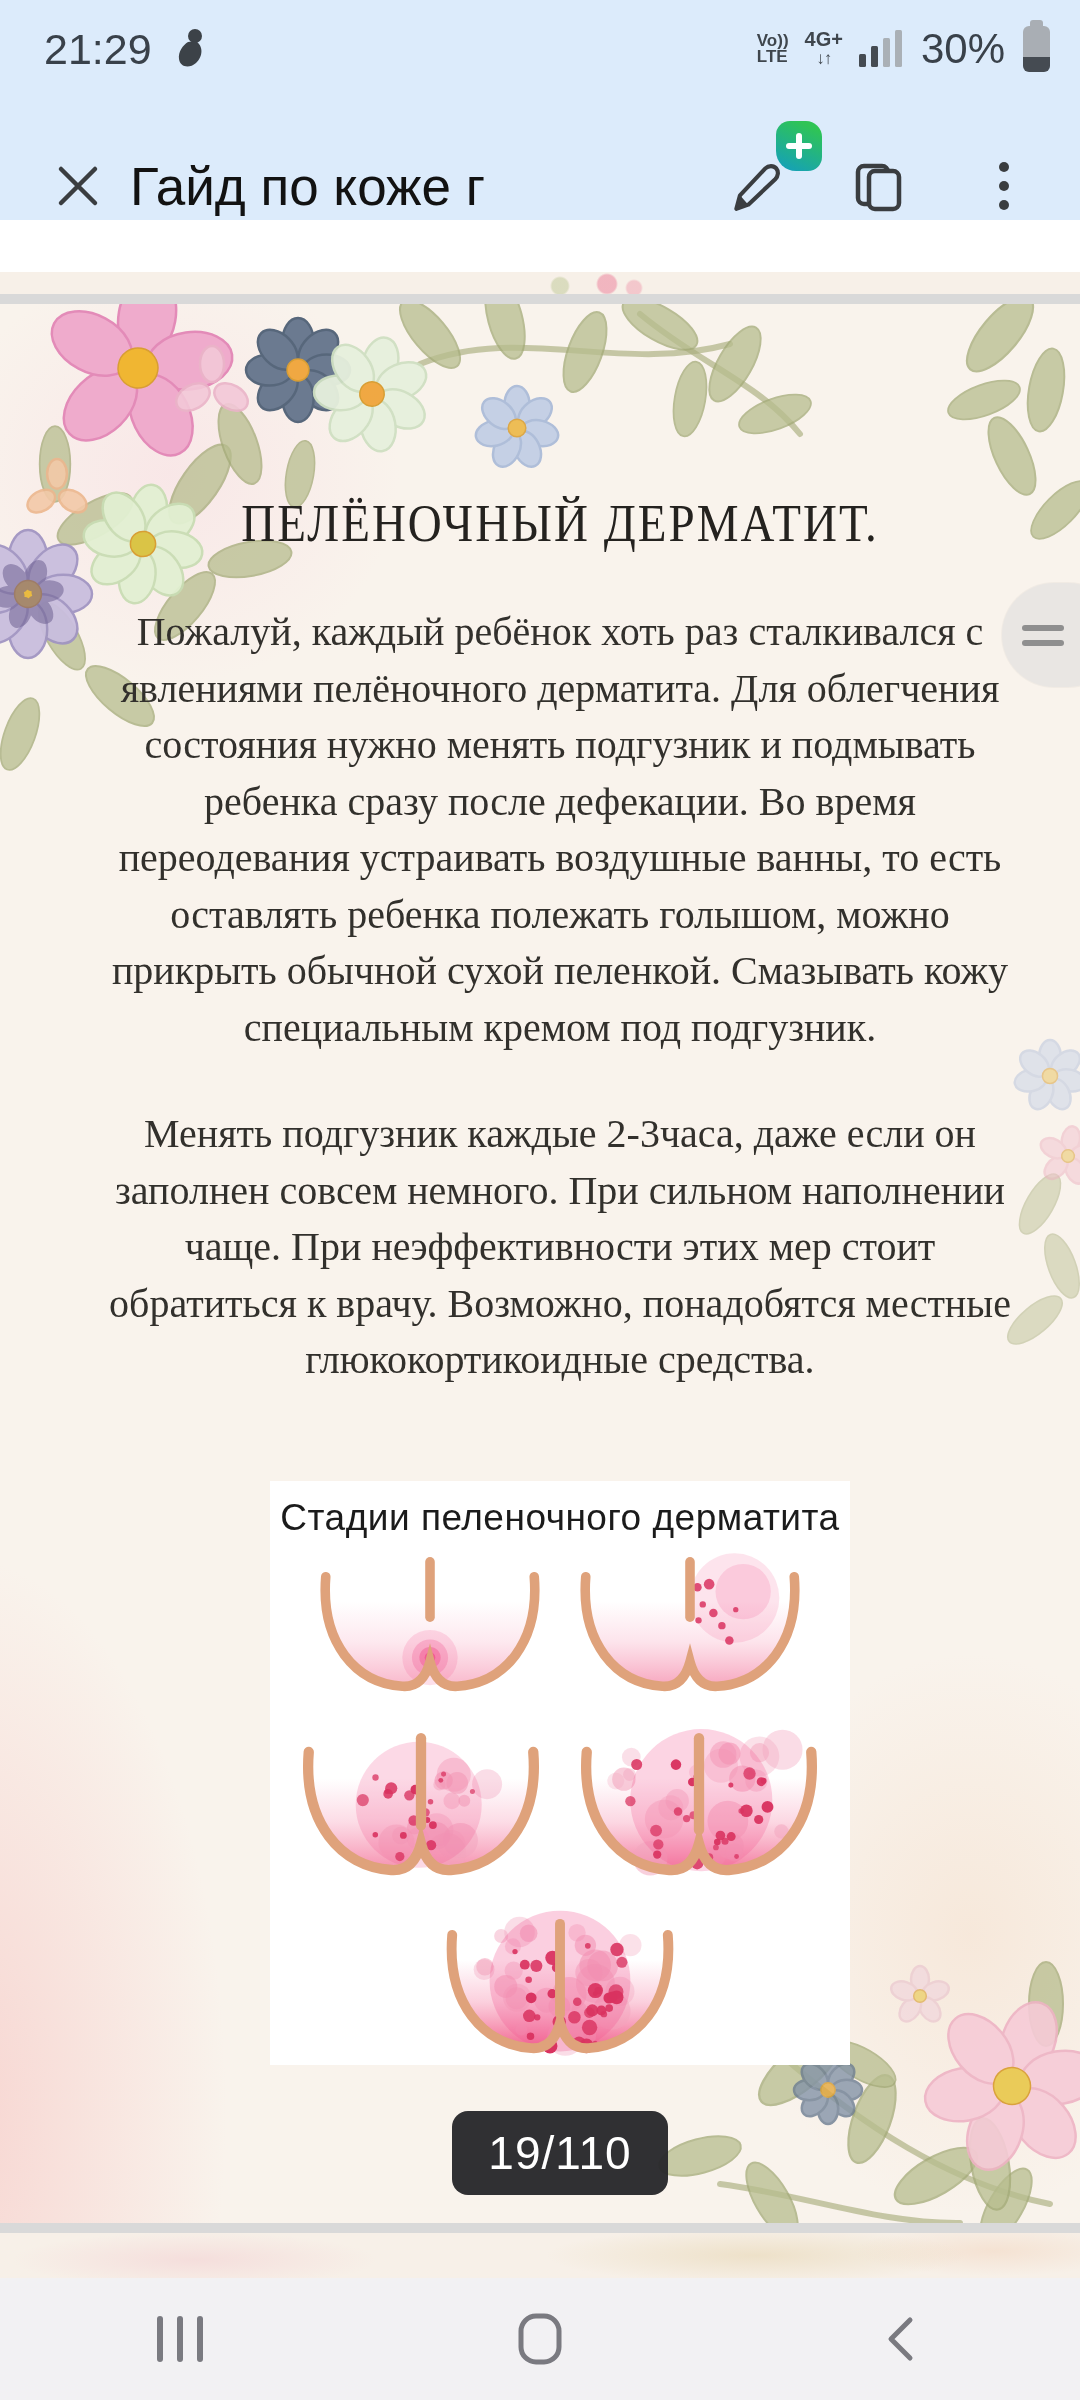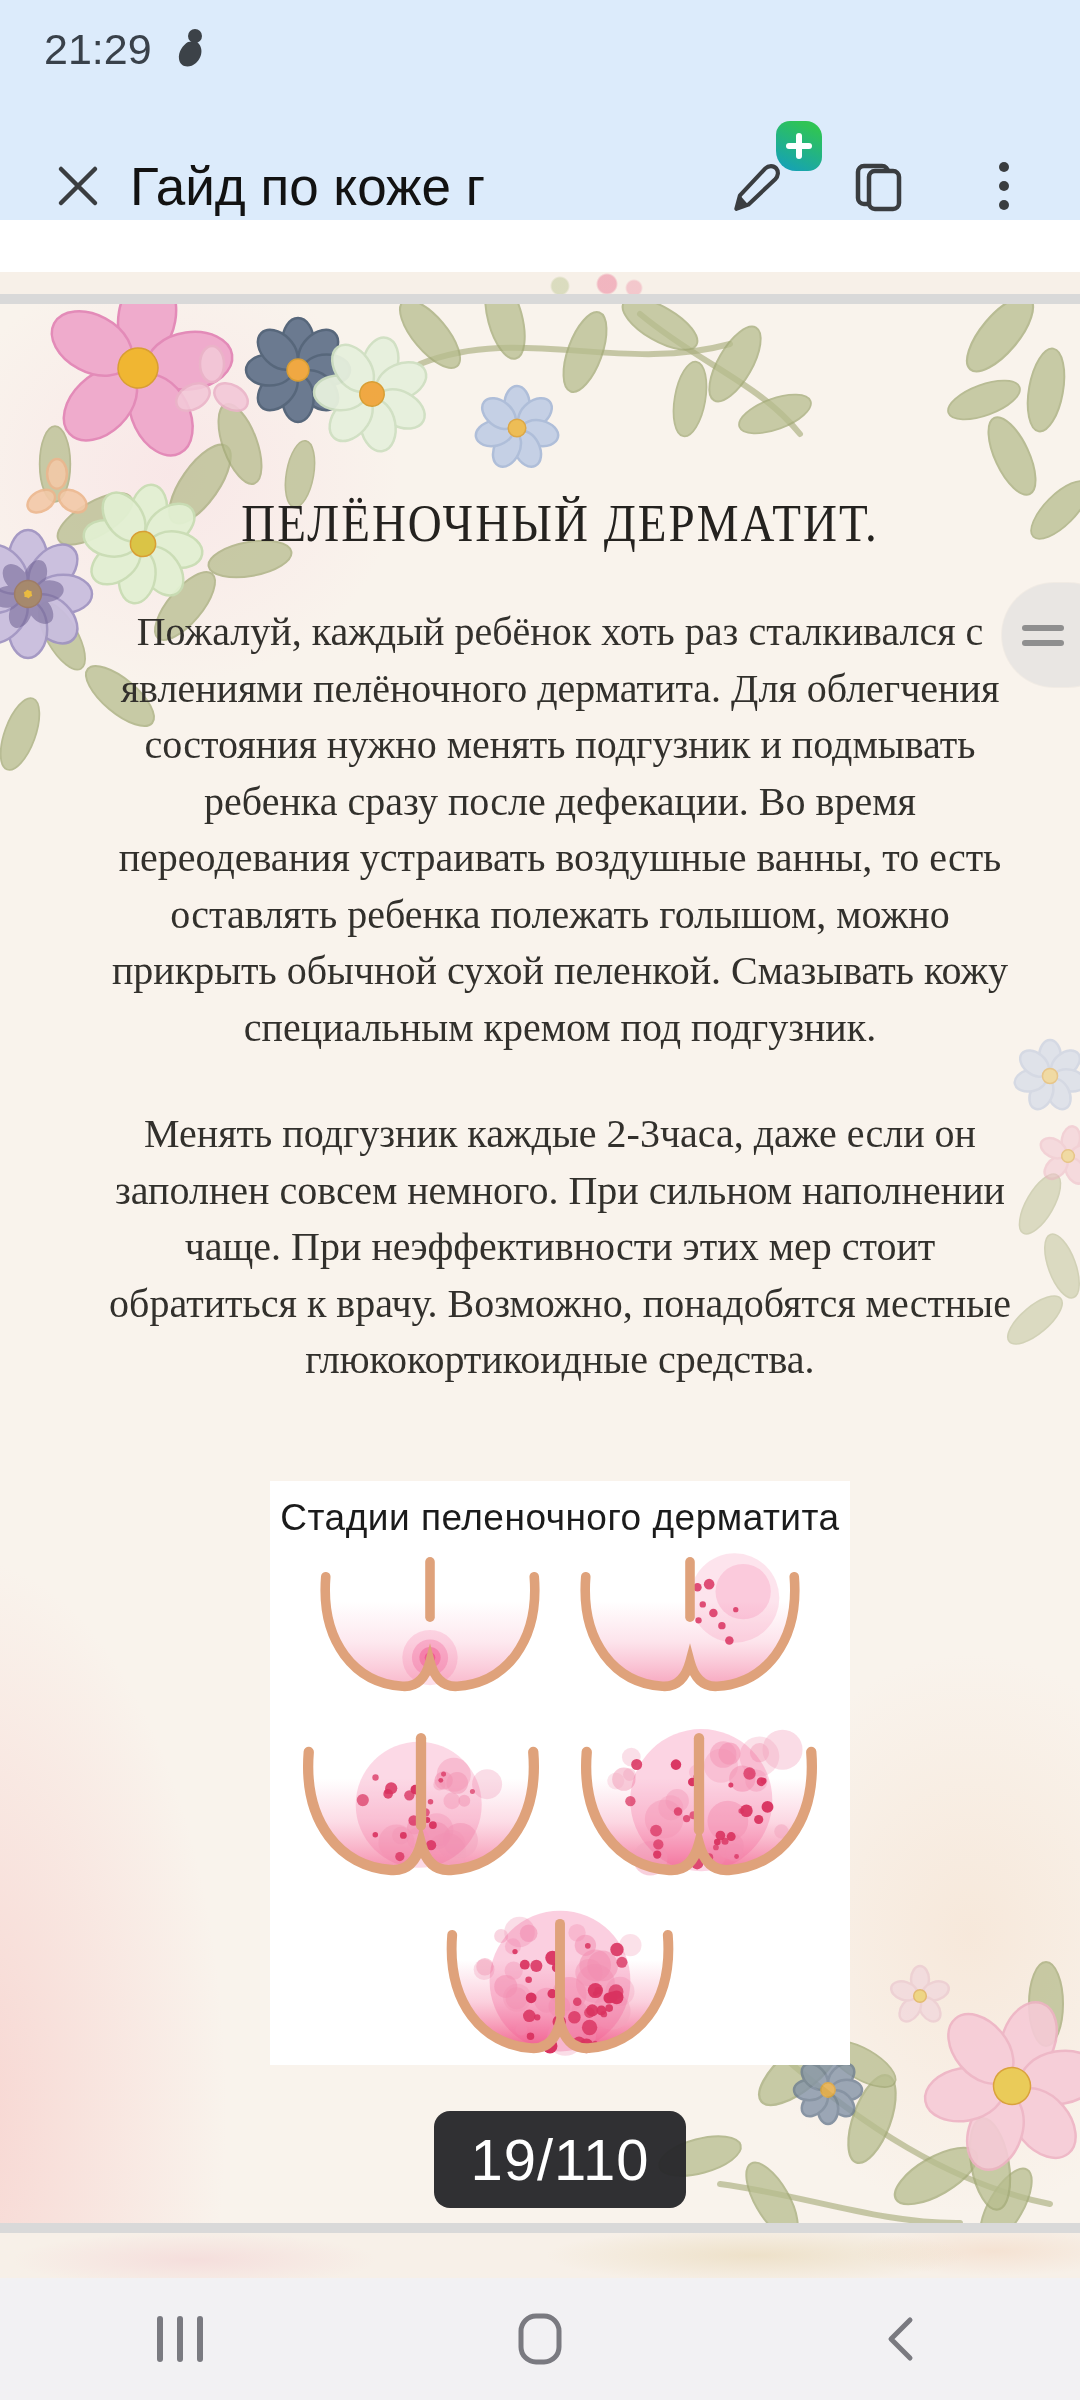--- a/index.html
+++ b/index.html
@@ -62,21 +62,21 @@
   .p2{margin-top:50px;}
 
   .figure{width:580px;height:584px;background:#ffffff;margin:92px auto 0;box-sizing:border-box;padding-top:16px;overflow:hidden;}
   .figure-caption{font-size:37px;font-weight:500;color:#1b1b1b;letter-spacing:.5px;}
   .stage-row{display:flex;justify-content:center;align-items:flex-end;gap:26px;}
   .r1{margin-top:10px;}
   .r2{margin-top:8px;}
   .r3{margin-top:6px;}
 
   .pill{display:inline-block;margin-top:46px;background:rgba(40,40,43,.96);color:#fff;
-        font-size:58px;padding:15px 36px;border-radius:16px;letter-spacing:1px;text-align:right;}
+        font-size:46px;padding:15px 36px;border-radius:16px;letter-spacing:1px;text-align:right;}
 
   
   .scroll-handle{position:absolute;top:583px;right:-40px;width:118px;height:104px;background:#e9e6e3;
                  border-radius:52px;z-index:6;box-shadow:0 0 0 1px rgba(0,0,0,0.03);}
   .scroll-handle .bar{position:absolute;left:20px;width:42px;height:6px;background:#8f8f8f;border-radius:3px;}
   .scroll-handle .b1{top:42px;} .scroll-handle .b2{top:57px;}
 
   
   .nav-bar{position:absolute;top:2278px;left:0;width:1080px;height:122px;background:#f2f1f3;display:flex;align-items:center;}
   .nav-slot{flex:1;display:flex;justify-content:center;align-items:center;}
@@ -86,20 +86,40 @@
 <div id="screen">
 
   <div class="top-blue">
     <div class="status-row">
       <span class="time">21:29</span>
       <span class="notif-icon">
         <svg width="34" height="44" viewBox="0 0 34 44">
             <circle cx="21" cy="9" r="7" fill="#3c4248"></circle>
             <path d="M21 14 C30 18 29 30 22 36 C15 42 6 40 5 32 C4 25 9 18 14 15 Z" fill="#3c4248"></path>
           </svg>
+      </span>
+      <span class="status-right">
+        <span class="volte">
+          <span>Vo))</span><br>
+          <span>LTE</span>
+        </span>
+        <span class="fourg">
+          <span>4G+</span><br>
+          <span class="arrows">↓↑</span>
+        </span>
+        <span>
+          <svg width="46" height="40" viewBox="0 0 46 40">
+            <rect x="0" y="27" width="7" height="13" rx="1.5" fill="#454b52"></rect>
+            <rect x="12" y="19" width="7" height="21" rx="1.5" fill="#454b52"></rect>
+            <rect x="24" y="11" width="7" height="29" rx="1.5" fill="#aab0b6"></rect>
+            <rect x="36" y="3" width="7" height="37" rx="1.5" fill="#aab0b6"></rect>
+          </svg>
+        </span>
+        <span class="batt-pct">30%</span>
+        <span class="battery"></span>
       </span>
     </div>
 
     <div class="header-row">
       <span class="icon-btn">
         <svg width="52" height="52" viewBox="0 0 52 52">
             <path d="M9 9 L43 43 M43 9 L9 43" stroke="#3a3d40" stroke-width="4.5" stroke-linecap="round"></path>
           </svg>
       </span>
       <span class="hdr-title">Гайд по коже г</span>

